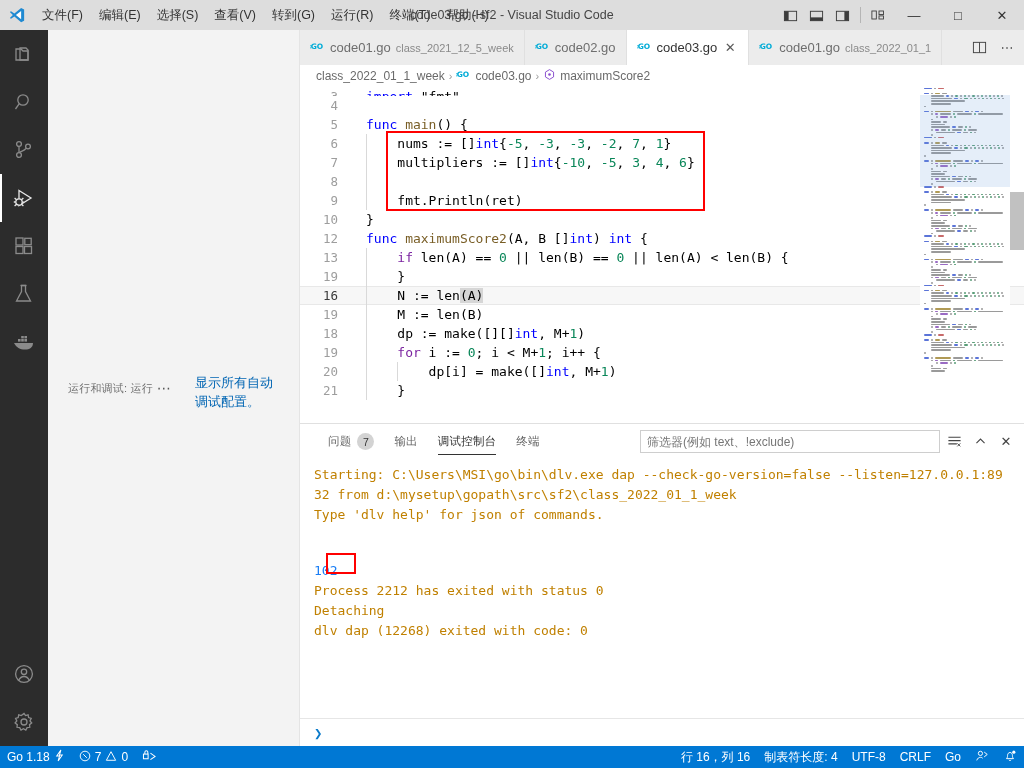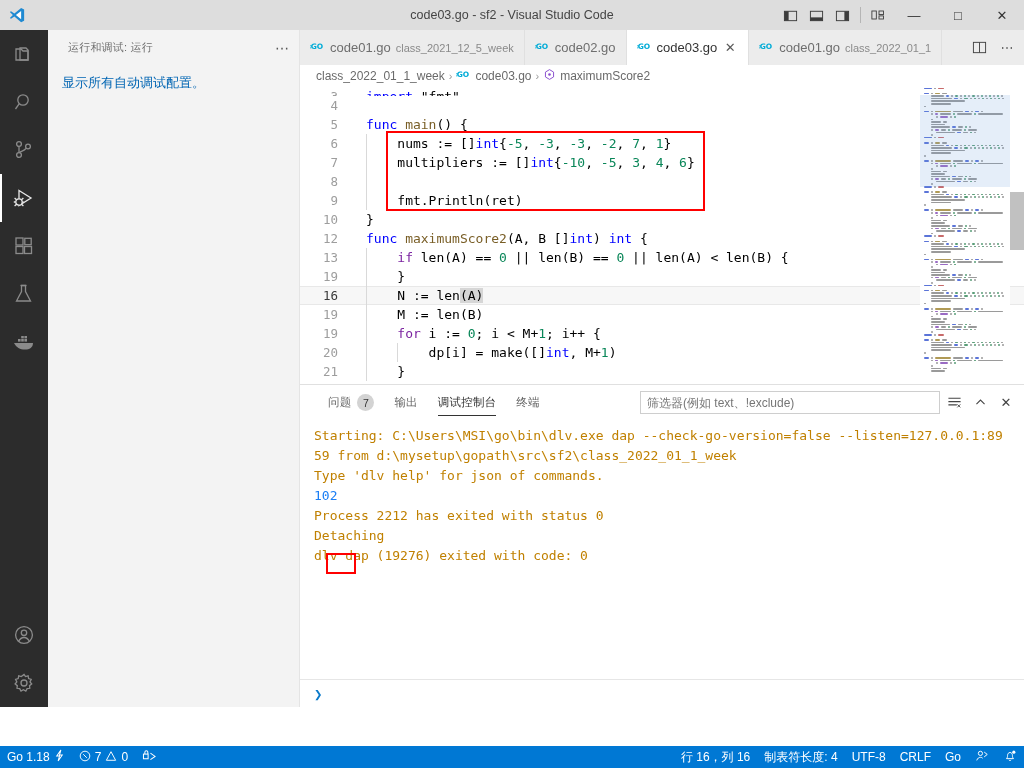--- a/index.html
+++ b/index.html
@@ -48,21 +48,21 @@
   }
   .act-icon.active { opacity: 1; }
   .act-icon.active::before {
     content: ""; position: absolute; left: 0; top: 0; bottom: 0; width: 2px; background: #ffffff;
   }
   .act-spacer { flex: 1 1 auto; }
 
   
   .sidebar {
     width: 252px; flex: 0 0 252px; background: #f3f3f3;
-    border-right: 1px solid #e4e4e4; display: flex; flex-direction: column;
+    border-right: 1px solid #e4e4e4; display: flex;  align-items: center;
   }
   .sb-header {
     height: 35px; display: flex; align-items: center; padding: 0 6px 0 20px;
     font-size: 11px; color: #6f6f6f; letter-spacing: .2px;
   }
   .sb-title { flex: 1 1 auto; white-space: nowrap; overflow: hidden; }
   .sb-more { width: 22px; height: 22px; display: flex; align-items: center; justify-content: center; color: #555; font-size: 14px; }
   .sb-body { padding: 8px 14px 0 14px; }
   .run-debug-btn {
     display: block; width: 100%; height: 28px; line-height: 28px;
@@ -165,49 +165,59 @@
   .p-act { width: 24px; height: 24px; display: flex; align-items: center; justify-content: center; color: #444; }
 
   .console {
     flex: 1 1 auto; overflow: hidden; padding: 6px 0 0 14px;
     font-family: "DejaVu Sans Mono", monospace; font-size: 13px; line-height: 20px;
     min-height: 0;
   }
   .con-line { white-space: pre-wrap; word-break: break-all; }
   .c-orange { color: #c08000; }
   .c-blue { color: #1a7ef5; }
-  .c-out { color: #1a7ef5; }
+  .c-out { color: #1a7ef5; margin-top: 36px; }
   .con-hl { display: inline-block; }
   .console-input { height: 28px; border-top: 1px solid #e6e6e6; display: flex; align-items: center; padding-left: 14px; flex: 0 0 28px; }
   .ci-chevron { color: #0a7aca; font-family: "DejaVu Sans Mono", monospace; font-size: 14px; }
 
   
   .statusbar {
     height: 22px; flex: 0 0 22px; background: #0078d4; color: #ffffff;
-    display: flex; align-items: center; font-size: 12px; margin-top: 39px;
+    display: flex; align-items: center; font-size: 12px;
   }
   .sb-seg { display: flex; align-items: center; gap: 4px; padding: 0 7px; height: 22px; white-space: nowrap; }
   .sb-right { margin-left: auto; display: flex; align-items: center; }
 
   
   .anno {
     position: absolute; border: 2px solid #ff0000; pointer-events: none; z-index: 50;
   }
 </style>
 </head>
 <body>
 
 <div id="app">
 
   <div class="titlebar">
     <div class="vscode-logo">
       <svg width="18" height="18" viewBox="0 0 24 24">
         <path d="M17.5 2.5 L21.5 4.5 L21.5 19.5 L17.5 21.5 L8.5 14 L4 17 L2.5 16 L6.5 12 L2.5 8 L4 7 L8.5 10 Z" fill="#1f8ad2"></path>
         <path d="M17.5 6.5 L17.5 17.5 L10.5 12 Z" fill="#ffffff"></path>
       </svg>
+    </div>
+    <div class="menu">
+      <div class="menu-item">文件(F)</div>
+      <div class="menu-item">编辑(E)</div>
+      <div class="menu-item">选择(S)</div>
+      <div class="menu-item">查看(V)</div>
+      <div class="menu-item">转到(G)</div>
+      <div class="menu-item">运行(R)</div>
+      <div class="menu-item">终端(T)</div>
+      <div class="menu-item">帮助(H)</div>
     </div>
     <div class="title-center">code03.go - sf2 - Visual Studio Code</div>
     <div class="title-right">
       <div class="layout-btn">
         <svg width="15" height="15" viewBox="0 0 16 16">
             <rect x="1.5" y="3.5" width="13" height="10" fill="none" stroke="#3c3c3c"></rect>
             <rect x="1.5" y="3.5" width="4.5" height="10" fill="#3c3c3c"></rect>
           </svg>
       </div>
       <div class="layout-btn">
@@ -405,20 +415,21 @@
               <div class="code-line"><div class="ln">6</div><div class="ctext"><span class="ind-guide" style="left: 8px;"></span><span class="t-plain">    nums := []</span><span class="t-kw">int</span><span class="t-plain">{</span><span class="t-num">-5</span><span class="t-plain">, </span><span class="t-num">-3</span><span class="t-plain">, </span><span class="t-num">-3</span><span class="t-plain">, </span><span class="t-num">-2</span><span class="t-plain">, </span><span class="t-num">7</span><span class="t-plain">, </span><span class="t-num">1</span><span class="t-plain">}</span></div></div>
               <div class="code-line"><div class="ln">7</div><div class="ctext"><span class="ind-guide" style="left: 8px;"></span><span class="t-plain">    multipliers := []</span><span class="t-kw">int</span><span class="t-plain">{</span><span class="t-num">-10</span><span class="t-plain">, </span><span class="t-num">-5</span><span class="t-plain">, </span><span class="t-num">3</span><span class="t-plain">, </span><span class="t-num">4</span><span class="t-plain">, </span><span class="t-num">6</span><span class="t-plain">}</span></div></div>
               <div class="code-line"><div class="ln">8</div><div class="ctext"><span class="ind-guide" style="left: 8px;"></span></div></div>
               <div class="code-line"><div class="ln">9</div><div class="ctext"><span class="ind-guide" style="left: 8px;"></span><span class="t-plain">    fmt.Println(ret)</span></div></div>
               <div class="code-line"><div class="ln">10</div><div class="ctext"><span class="t-plain">}</span></div></div>
               <div class="code-line"><div class="ln">12</div><div class="ctext"><span class="t-kw">func</span><span class="t-plain"> </span><span class="t-fn">maximumScore2</span><span class="t-plain">(A, B []</span><span class="t-kw">int</span><span class="t-plain">) </span><span class="t-kw">int</span><span class="t-plain"> {</span></div></div>
               <div class="code-line"><div class="ln">13</div><div class="ctext"><span class="ind-guide" style="left: 8px;"></span><span class="t-plain">    </span><span class="t-kwp">if</span><span class="t-plain"> len(A) == </span><span class="t-num">0</span><span class="t-plain"> || len(B) == </span><span class="t-num">0</span><span class="t-plain"> || len(A) &lt; len(B) {</span></div></div>
               <div class="code-line"><div class="ln">19</div><div class="ctext"><span class="ind-guide" style="left: 8px;"></span><span class="t-plain">    }</span></div></div>
               <div class="code-line current"><div class="ln">16</div><div class="ctext"><span class="ind-guide" style="left: 8px;"></span><span class="t-plain">    N := len</span><span class="t-plain cursor-box">(A)</span></div></div>
               <div class="code-line"><div class="ln">19</div><div class="ctext"><span class="ind-guide" style="left: 8px;"></span><span class="t-plain">    M := len(B)</span></div></div>
+              <div class="code-line"><div class="ln">18</div><div class="ctext"><span class="ind-guide" style="left: 8px;"></span><span class="t-plain">    dp := make([][]</span><span class="t-kw">int</span><span class="t-plain">, M+</span><span class="t-num">1</span><span class="t-plain">)</span></div></div>
               <div class="code-line"><div class="ln">19</div><div class="ctext"><span class="ind-guide" style="left: 8px;"></span><span class="t-plain">    </span><span class="t-kwp">for</span><span class="t-plain"> i := </span><span class="t-num">0</span><span class="t-plain">; i &lt; M+</span><span class="t-num">1</span><span class="t-plain">; i++ {</span></div></div>
               <div class="code-line"><div class="ln">20</div><div class="ctext"><span class="ind-guide" style="left: 8px;"></span><span class="ind-guide" style="left: 39.3px;"></span><span class="t-plain">        dp[i] = make([]</span><span class="t-kw">int</span><span class="t-plain">, M+</span><span class="t-num">1</span><span class="t-plain">)</span></div></div>
               <div class="code-line"><div class="ln">21</div><div class="ctext"><span class="ind-guide" style="left: 8px;"></span><span class="t-plain">    }</span></div></div>
             </div>
         </div>
         <div class="minimap" id="minimap">
             <div class="mm-line">
               <div class="mm-seg" style="width: 7.5px; background: rgb(91, 116, 216);"></div>
               <div class="mm-seg" style="width: 2px; background: rgb(154, 154, 154);"></div>
               <div class="mm-seg" style="width: 6.25px; background: rgb(200, 106, 106);"></div>
@@ -1189,26 +1200,26 @@
             <div class="p-act">
               <svg width="13" height="13" viewBox="0 0 16 16" fill="none" stroke="#444" stroke-width="1.3">
                   <path d="M3 10 l5 -5 l5 5"></path>
                 </svg>
             </div>
             <div class="p-act">✕</div>
           </div>
         </div>
         <div class="console" id="console">
             <div class="con-line c-orange">Starting: C:\Users\MSI\go\bin\dlv.exe dap --check-go-version=false --listen=127.0.0.1:89</div>
-            <div class="con-line c-orange">59 from d:\mysetup\gopath\src\sf2\class_2022_01_1_week</div>
+            <div class="con-line c-orange">32 from d:\mysetup\gopath\src\sf2\class_2022_01_1_week</div>
             <div class="con-line c-orange">Type 'dlv help' for json of commands.</div>
             <div class="con-line c-out"><span class="con-hl">102</span></div>
             <div class="con-line c-orange">Process 2212 has exited with status 0</div>
             <div class="con-line c-orange">Detaching</div>
-            <div class="con-line c-orange">dlv dap (19276) exited with code: 0</div>
+            <div class="con-line c-orange">dlv dap (12268) exited with code: 0</div>
           </div>
         <div class="console-input">
           <span class="ci-chevron">❯</span>
         </div>
       </div>
 
     </div>
   </div>
 
   <div class="statusbar">

